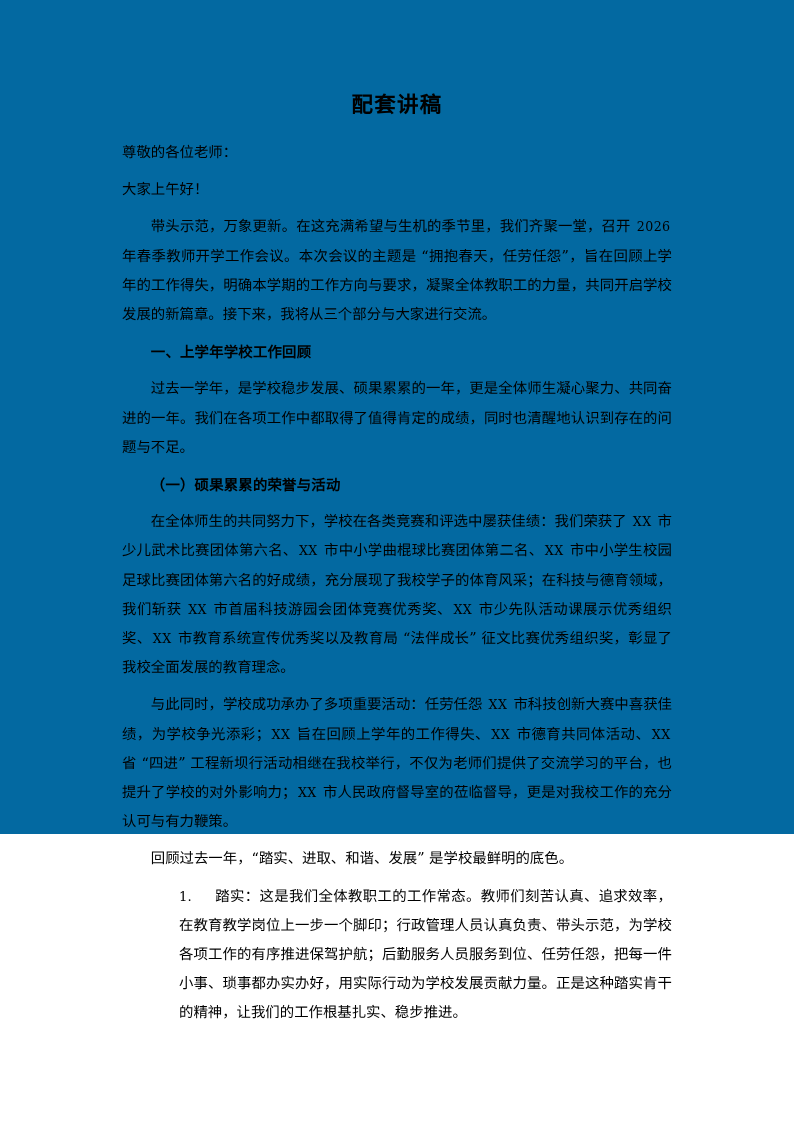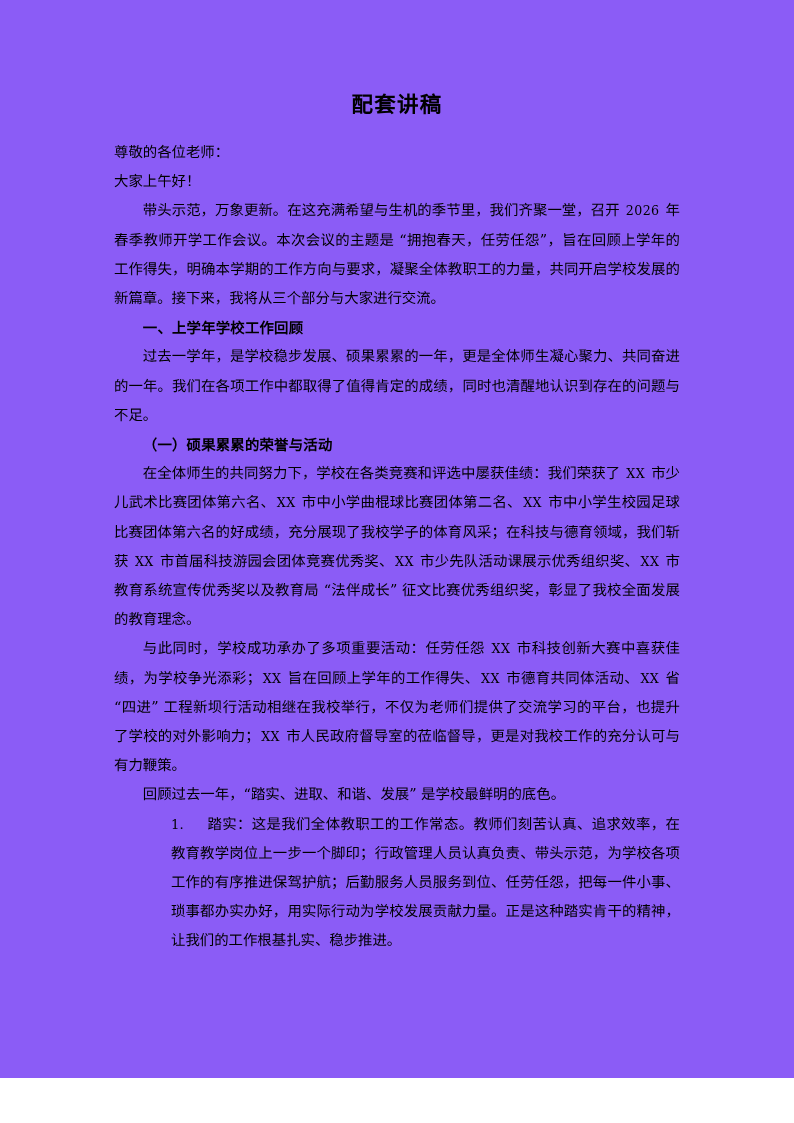--- a/index.html
+++ b/index.html
@@ -16,22 +16,22 @@
     font-family: "DejaVu Serif", "Liberation Serif", serif;
     color: #000000;
     -webkit-font-smoothing: none;
   }
 
   .page {
     position: absolute;
     left: 0;
     top: 0;
     width: 794px;
-    height: 1078px;
-    background: #8b5cf6;
+    height: 834px;
+    background: #0369a1;
     box-sizing: border-box;
     padding: 4px;
   }
 
   .content {
     position: absolute;
     left: 114px;
     top: 88px;
     width: 566px;
   }
@@ -44,21 +44,21 @@
     text-align: center;
     letter-spacing: 1.2px;
     line-height: 34px;
     margin: 0 0 16px 0;
     padding: 0;
     color: #000;
   }
 
   
   p.para {
-    margin: 0;
+    margin: 8px;
     padding: 0;
     font-size: 14.4px;
     line-height: 29.2px;
     text-align: justify;
     text-justify: inter-ideograph;
     color: #000;
     font-family: "DejaVu Serif", "Liberation Serif", serif;
     word-break: break-all;
   }
 

